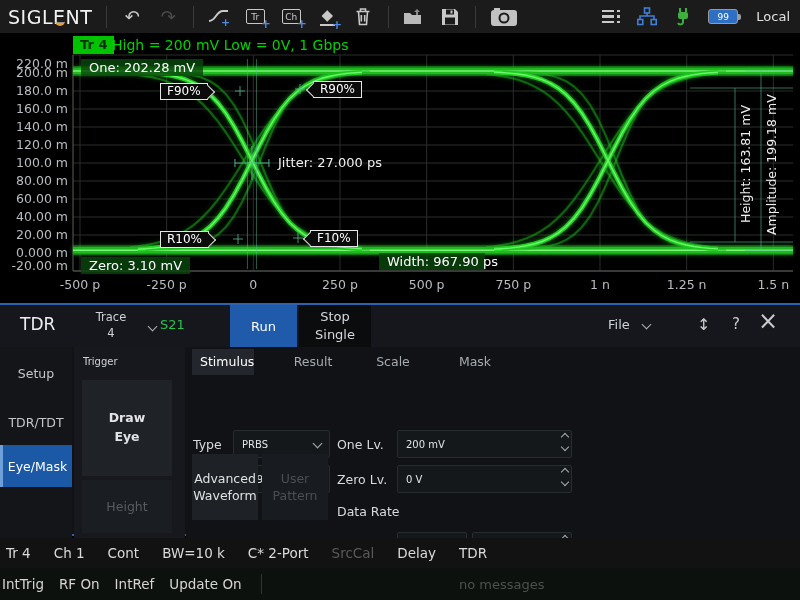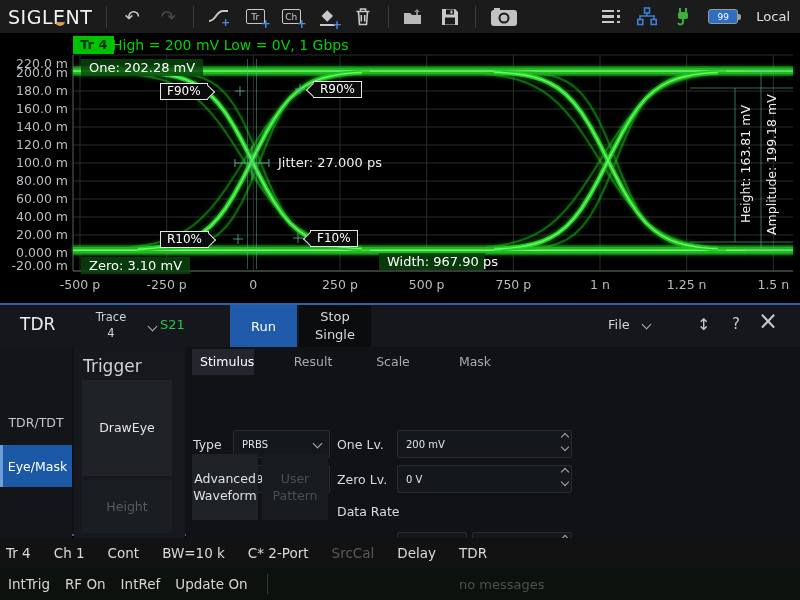--- a/index.html
+++ b/index.html
@@ -69,23 +69,23 @@
   .icon-help { position:absolute; left:732px; top:10px; font-size:15px; color:#c8cacc; }
   .icon-close { position:absolute; left:758px; top:2px; font-size:24px; color:#c8cacc; }
   .chev { display:inline-block; width:7px; height:7px; border-right:1.6px solid #aeb2b6; border-bottom:1.6px solid #aeb2b6; transform:rotate(45deg); }
 
   .sidebar { position:absolute; left:0; top:42px; width:72px; height:191px; background:#131519; }
   .side-item { position:absolute; left:0; width:72px; height:42px; display:flex; align-items:center; justify-content:center;
     font-size:12.5px; color:#c3c7cb; }
   .side-item.sel { background:#1b59a6; color:#fff; border-left:3px solid #6f9fd8; }
 
   .trigger-col { position:absolute; left:74px; top:42px; width:111px; height:191px; background:#16181d; }
-  .trig-label { position:absolute; left:9px; top:9px; font-size:17px; color:#cfd3d7; }
+  .trig-label { position:absolute; left:9px; top:9px; font-size:10px; color:#cfd3d7; }
   .btn-draw { position:absolute; left:8px; top:33px; width:90px; height:96px; background:#1f2227; color:#e2e4e6;
-    font-size:12.5px; display:flex; flex-direction:row; align-items:center; justify-content:center; line-height:1.5; }
+    font-size:12.5px; display:flex; flex-direction:column; align-items:center; justify-content:center; line-height:1.5;font-weight:bold; }
   .btn-abort { position:absolute; left:8px; top:133px; width:90px; height:53px; background:#1a1d21; color:#565c61;
     font-size:12.5px; display:flex; align-items:center; justify-content:center; }
 
   .main-form { position:absolute; left:186px; top:42px; width:614px; height:191px; background:#101216; }
   .ftab { position:absolute; top:2px; height:26px; line-height:26px; font-size:12.5px; color:#a6abb1; text-align:center;padding-left:8px; }
   .ftab.sel { background:#23262c; color:#fff; }
   .flabel { position:absolute; font-size:12.5px; color:#d8dbde; }
   .fbox { position:absolute; background:#14181a; border:1px solid #272c2e; border-radius:2px;
     font-size:10px; color:#e2e4e6; display:flex; align-items:center; padding:0 8px; }
   .fbox .chev { position:absolute; }
@@ -96,21 +96,21 @@
   .btn-adv { position:absolute; left:6px; top:107px; width:66px; height:66px; background:#1e2126; color:#dfe1e3;
     font-size:12.5px; display:flex; flex-direction:column; align-items:center; justify-content:center; line-height:1.4; }
   .btn-user { position:absolute; left:76px; top:107px; width:66px; height:66px; background:#181b1f; color:#4a4f54;
     font-size:12.5px; display:flex; flex-direction:column; align-items:center; justify-content:center; line-height:1.4; }
 
   
   .status1 { position:absolute; top:538px; left:0; width:800px; height:30px; background:#121212;
     display:flex; align-items:center; gap:23px; padding-left:6px; font-size:13.5px; color:#dadada; }
   .status1 .dim { color:#5a5a5a; }
   .status2 { position:absolute; top:568px; left:0; width:800px; height:32px; background:#0d110d;
-    display:flex; align-items:center; gap:15px; padding-left:8px; font-size:13.5px; color:#d5d5d5; }
+    display:flex; align-items:center; gap:15px; padding-left:2px; font-size:13.5px; color:#d5d5d5; }
   .status2 .vdiv { width:1px; height:20px; background:#333; margin-left:4px; }
   .msg { position:absolute; left:459px; color:#4c514c; font-size:13px; }
   svg.mini { display:block; }
 </style>
 </head>
 <body>
 
 <div class="screen">
 
   <div class="toolbar">
@@ -366,20 +366,21 @@
         <div>Stop</div>
         <div>Single</div>
       </div>
       <div class="file-menu"><span>File</span><span class="chev"></span></div>
       <div class="icon-updown">↕</div>
       <div class="icon-help">?</div>
       <div class="icon-close">×</div>
     </div>
 
     <div class="sidebar">
+      <div class="side-item" style="top:5px;">Setup</div>
       <div class="side-item" style="top:54px;">TDR/TDT</div>
       <div class="side-item sel" style="top:98px;">Eye/Mask</div>
     </div>
 
     <div class="trigger-col">
       <div class="trig-label">Trigger</div>
       <div class="btn-draw">
         <div>Draw</div>
         <div>Eye</div>
       </div>

